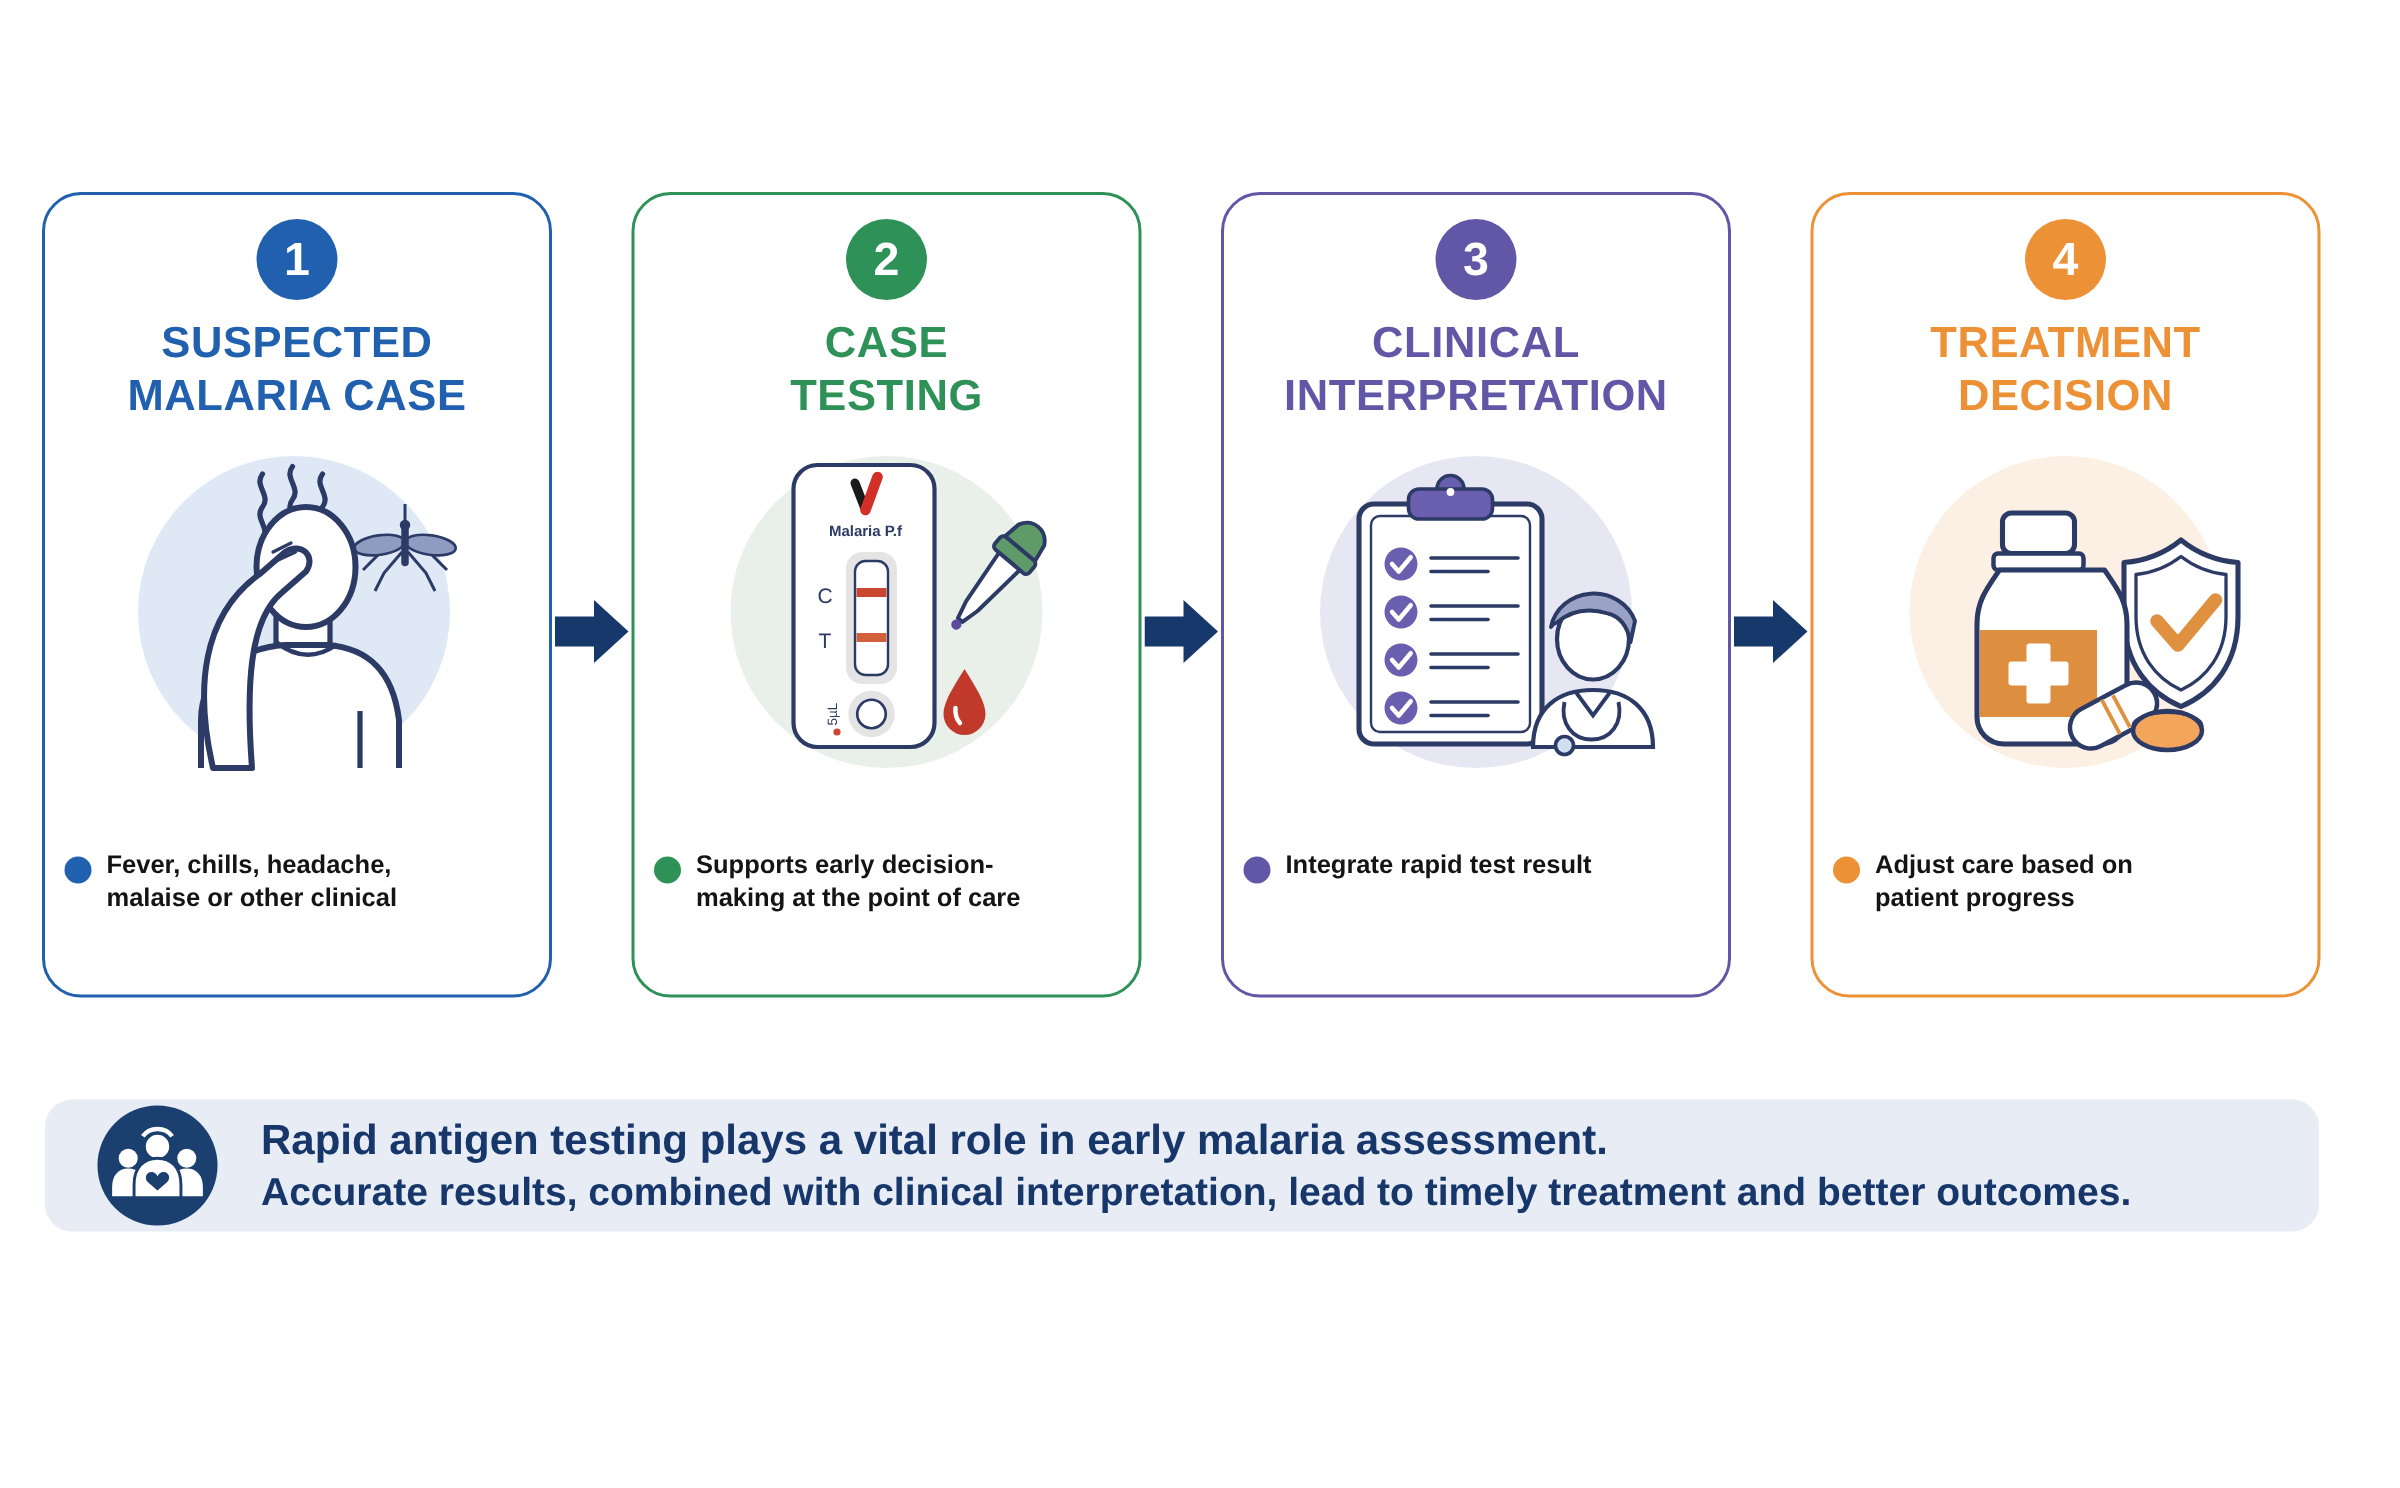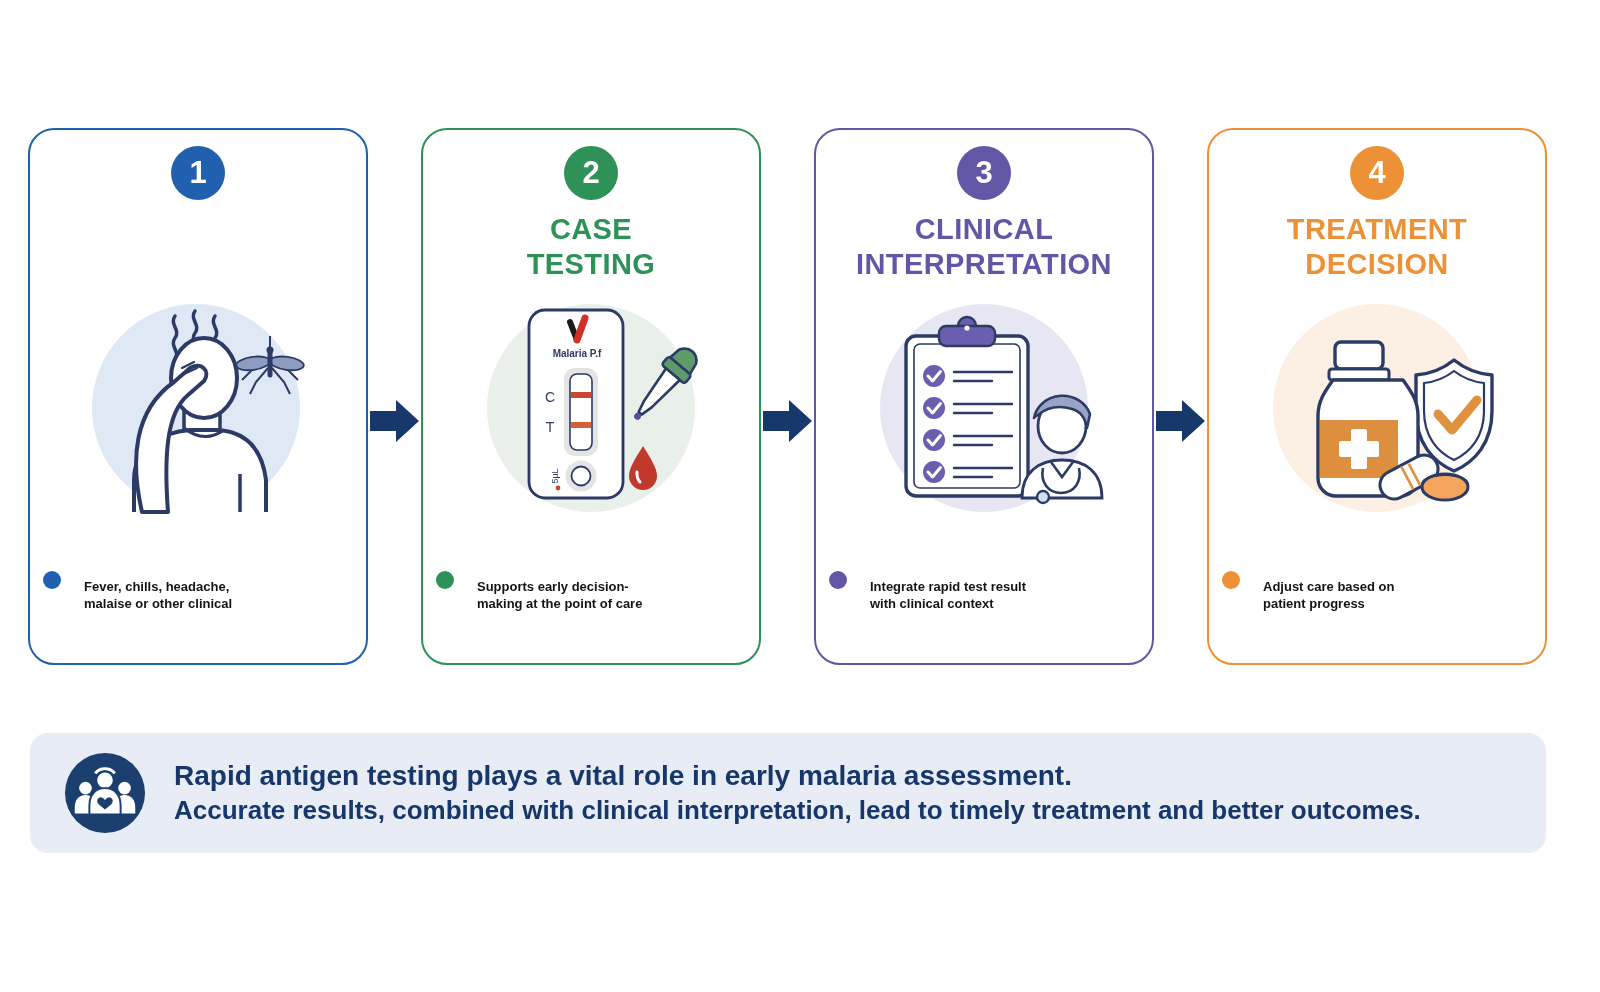--- a/index.html
+++ b/index.html
@@ -20,46 +20,50 @@
   .card-title{
     position:absolute;top:82px;left:0;right:0;margin:0;text-align:center;
     color:var(--accent);font-size:29px;font-weight:700;line-height:1.22;letter-spacing:.4px;
   }
   .card-title span{display:block;}
   .illu{position:absolute;top:150px;left:48px;width:240px;height:240px;}
   .bullet{
     position:absolute;top:436px;left:13px;right:4px;display:flex;gap:10px;align-items:flex-start;
   }
   .bullet .dot{flex:0 0 18px;height:18px;border-radius:50%;background:var(--accent);margin-top:5px;}
-  .bullet p{margin:13px;font-size:13px;font-weight:700;color:#141414;line-height:1.3;}
+  .bullet p{margin:0;font-size:17px;font-weight:700;color:#141414;line-height:1.3;}
   .bullet p span{display:block;white-space:nowrap;}
   
   .arrow{position:absolute;top:398px;width:50px;height:46px;}
   .arrow polygon{fill:var(--navy);}
   
   .banner{
-    position:absolute;left:30px;top:733px;width:1516px;height:120px;border-radius:18px;
+    position:absolute;left:30px;top:733px;width:1516px;height:88px;border-radius:18px;
     background:var(--banner-bg);display:flex;align-items:center;gap:28px;
     padding:0 30px 0 34px;box-sizing:border-box;overflow:hidden;
   }
   .banner-icon{flex:0 0 82px;height:82px;}
   .banner-text{color:var(--banner-text);}
   .banner-text .headline{margin:0;font-size:28px;font-weight:700;line-height:1.3;white-space:nowrap;}
   .banner-text .subtext{margin:0;font-size:26px;font-weight:700;line-height:1.3;white-space:nowrap;}
   svg text{font-family:"Liberation Sans","DejaVu Sans",sans-serif;}
 </style>
 </head>
 <body>
 
 <div class="canvas" style="--navy: #16386b; --banner-bg: #e7ecf5; --banner-text: #17376b;">
 
   <section class="card" style="left: 28px; --accent: #2160ae; --light: #dfe8f5;">
     <div class="badge">
         <span>1</span>
       </div>
+    <h2 class="card-title">
+      <span>SUSPECTED</span>
+      <span>MALARIA CASE</span>
+    </h2>
     <svg class="illu" viewBox="0 0 240 240">
       <circle cx="118" cy="128" r="104" style="fill:var(--light)"></circle>
 
       <g fill="none" stroke="#2c3a66" stroke-width="3.5" stroke-linecap="round">
         <path d="M97,36 c-6,8 6,14 0,22 c-6,8 6,14 0,22"></path>
         <path d="M117,31 c-6,8 6,14 0,22 c-6,8 6,14 0,22"></path>
         <path d="M137,36 c-6,8 6,14 0,22 c-6,8 6,14 0,22"></path>
       </g>
 
       <g transform="translate(192,82)">
@@ -208,21 +212,20 @@
         <ellipse cx="198" cy="146" rx="24" ry="27" fill="#fff" stroke="#2c3a66" stroke-width="2.8"></ellipse>
         <path d="M170,138 a29,27 0 0 1 56,-4 l-3,14 q-3,-16 -15,-19 q-20,-6 -34,6 q-3,1 -4,3 z" fill="#9aa2c6" stroke="#2c3a66" stroke-width="2.6" stroke-linejoin="round"></path>
         <path d="M179,188 c-3,14 5,25 18,25 c13,0 21,-11 18,-25" fill="none" stroke="#2c3a66" stroke-width="2.6"></path>
         <circle cx="179" cy="217" r="6" fill="#cfe0f2" stroke="#2c3a66" stroke-width="2.4"></circle>
       </g>
     </svg>
     <div class="bullet">
       <span class="dot"></span>
       <p>
         <span>Integrate rapid test result</span>
-        <span>with clinical context</span>
       </p>
     </div>
   </section>
 
   <svg class="arrow" style="left:1156px;" viewBox="0 0 50 46">
     <polygon points="0,13 26,13 26,2 49,23 26,44 26,33 0,33"></polygon>
   </svg>
 
   <section class="card" style="left: 1207px; --accent: #ec9135; --light: #fcefe3;">
     <div class="badge">

